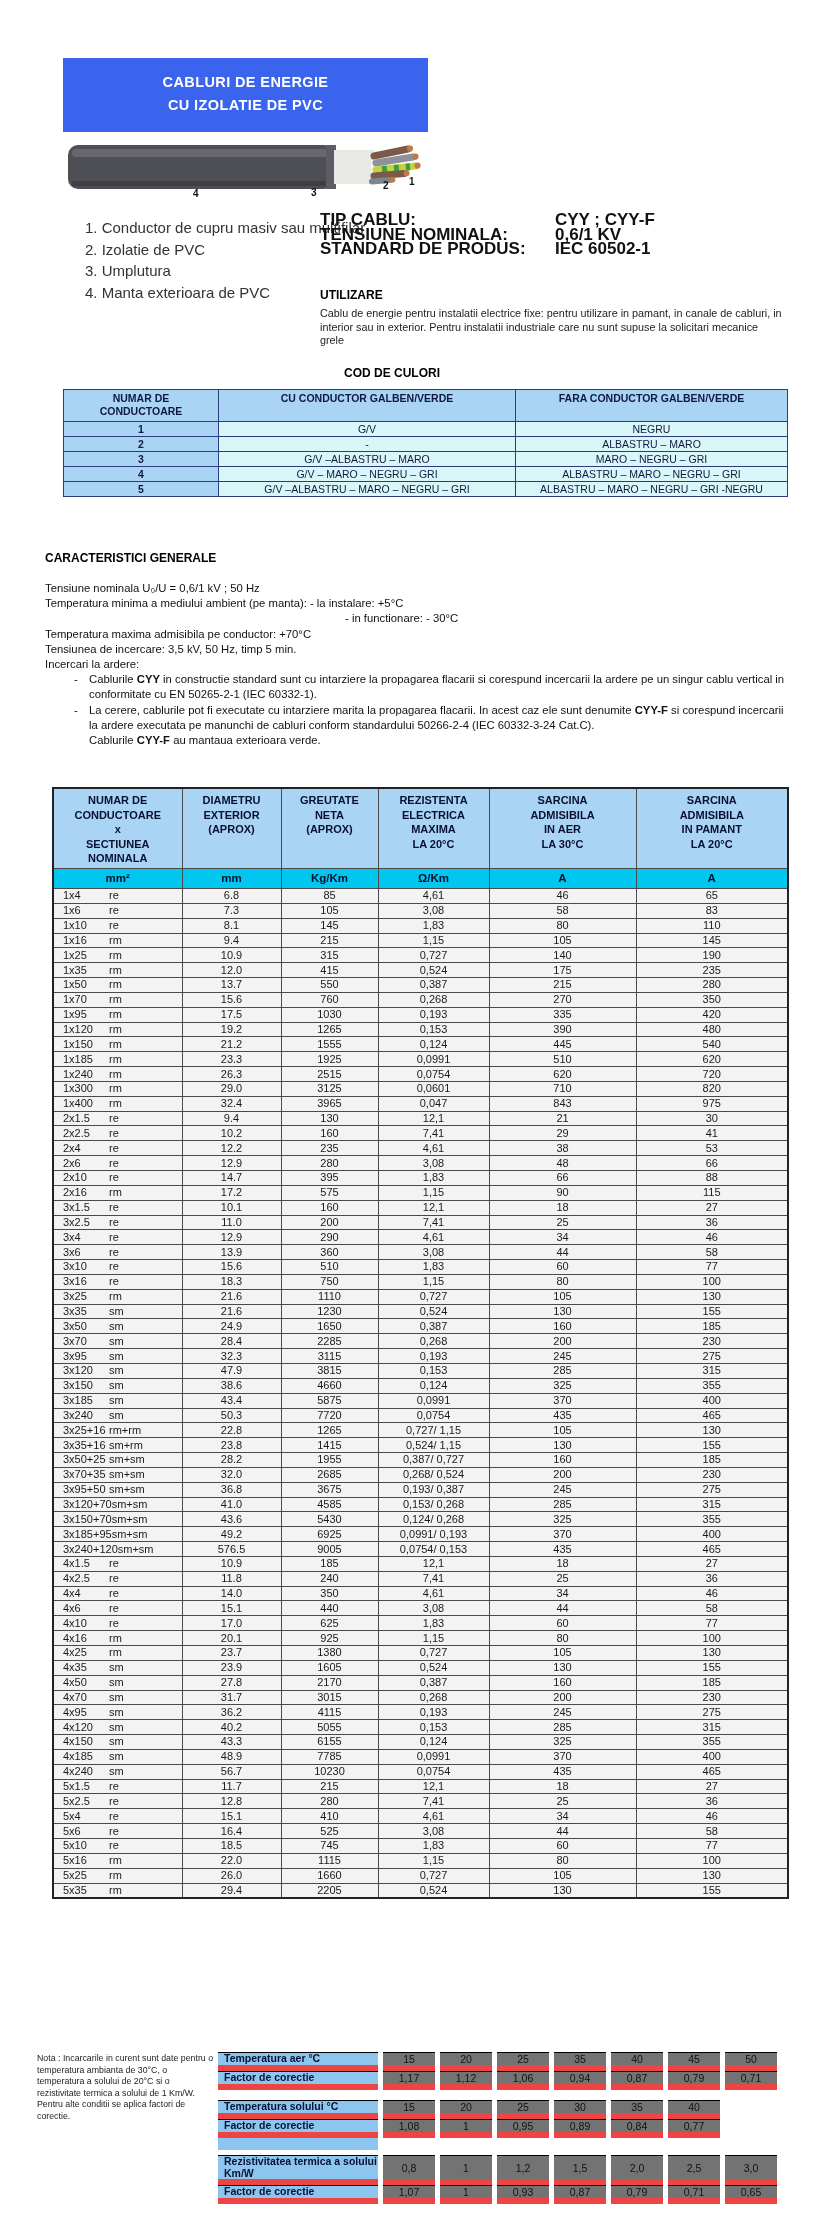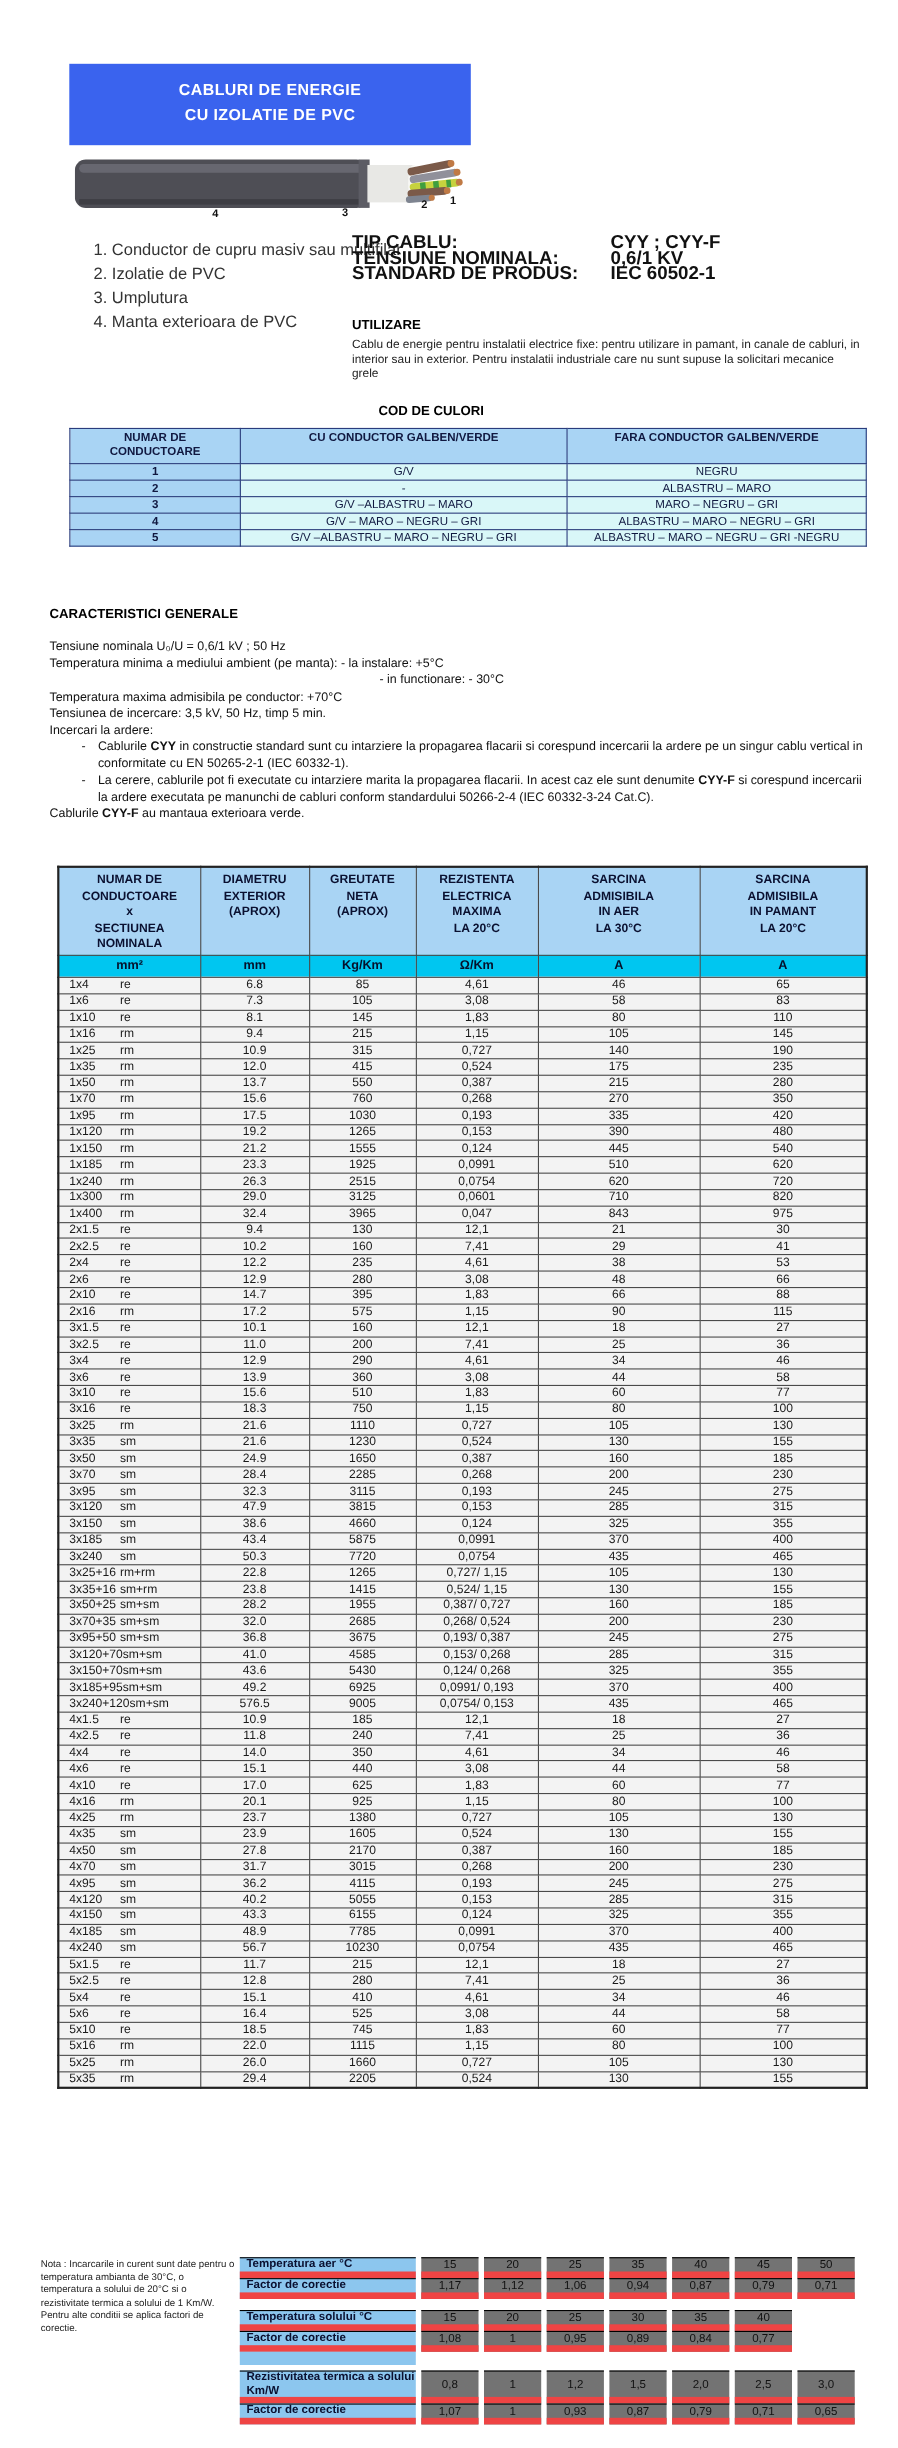--- a/index.html
+++ b/index.html
@@ -43,21 +43,21 @@
   .color-table td{background:var(--pale-cyan);font-size:10.5px;height:15px;line-height:1;}
   .color-table td.num{background:var(--table-header-blue);font-weight:bold;}
   .color-table .c-col0{width:155px;} .color-table .c-col1{width:297px;} .color-table .c-col2{width:272px;}
 
   
   .carac{position:absolute;left:45px;top:581px;width:742px;font-size:11.3px;line-height:15.2px;color:#111;}
   .carac .indent2{margin-left:300px;}
   .bullet{display:flex;margin-left:18px;}
   .bullet .dash{width:26px;text-align:center;flex:none;}
   .bullet .btext{flex:1;}
-  .carac .final{}
+  .carac .final{margin-left:44px;}
 
   
   .main-table{position:absolute;left:52px;top:787px;width:735px;border-collapse:collapse;
               table-layout:fixed;border:2px solid #222;}
   .main-table th,.main-table td{border:1px solid #4a4a4a;}
   .main-table thead th{background:var(--table-header-blue);font-size:11px;font-weight:bold;
                        color:#0a1030;vertical-align:top;padding:4px 2px 2px;white-space:pre-line;line-height:14.6px;}
   .main-table .units td{background:var(--units-cyan);font-weight:bold;font-size:11.5px;
                         text-align:center;height:20px;color:#05102a;}
   .main-table tbody td{background:var(--row-gray);font-size:11px;text-align:center;

